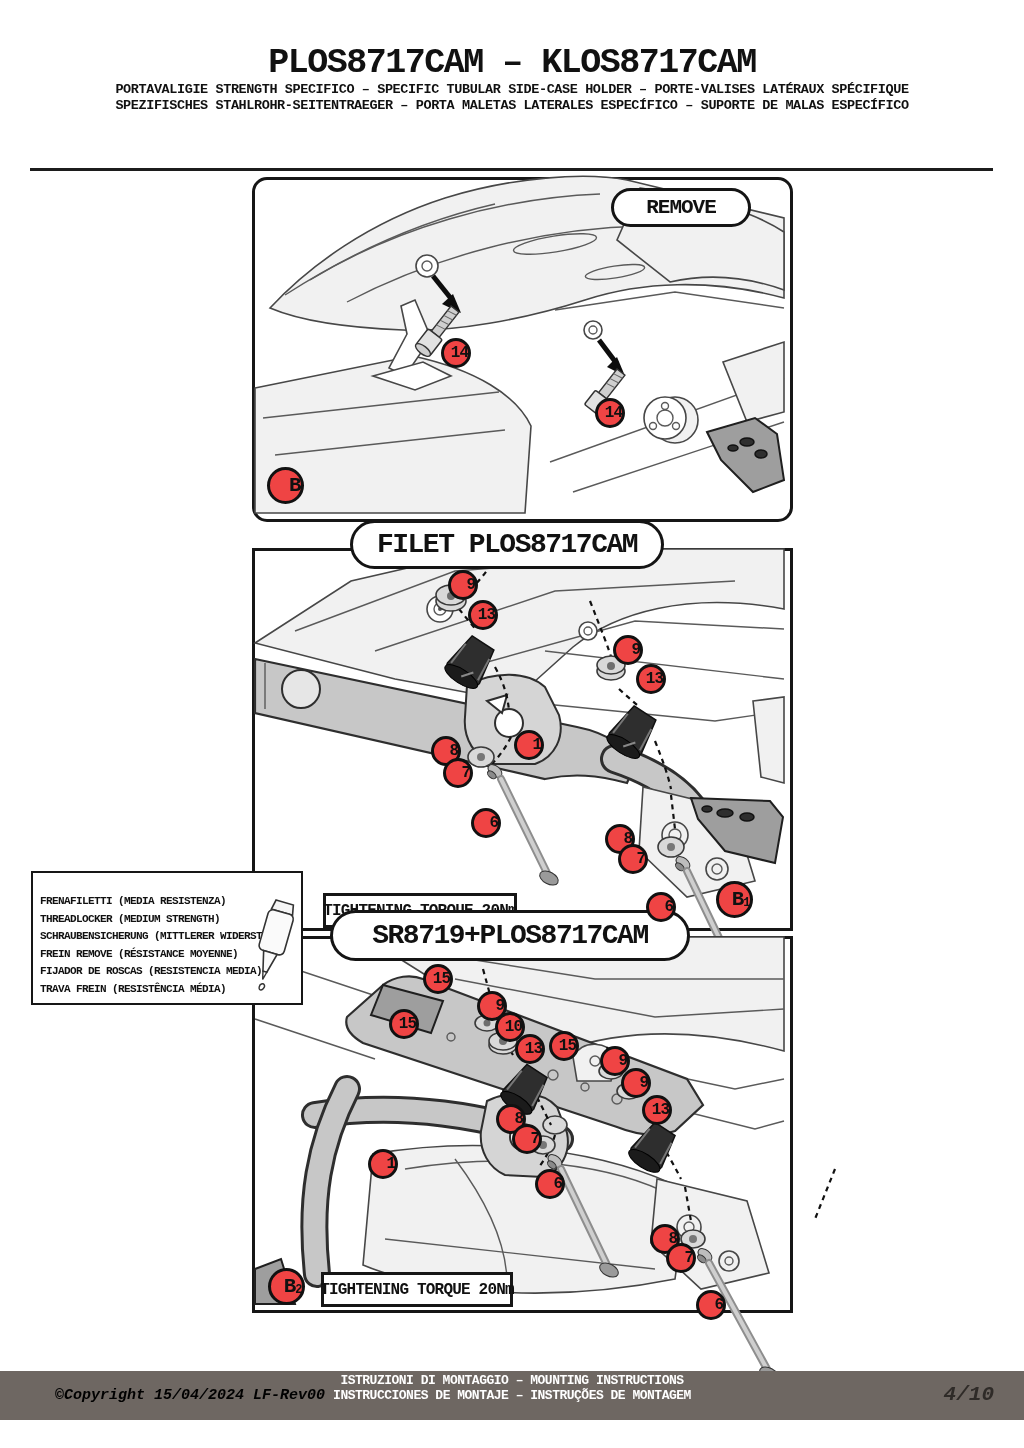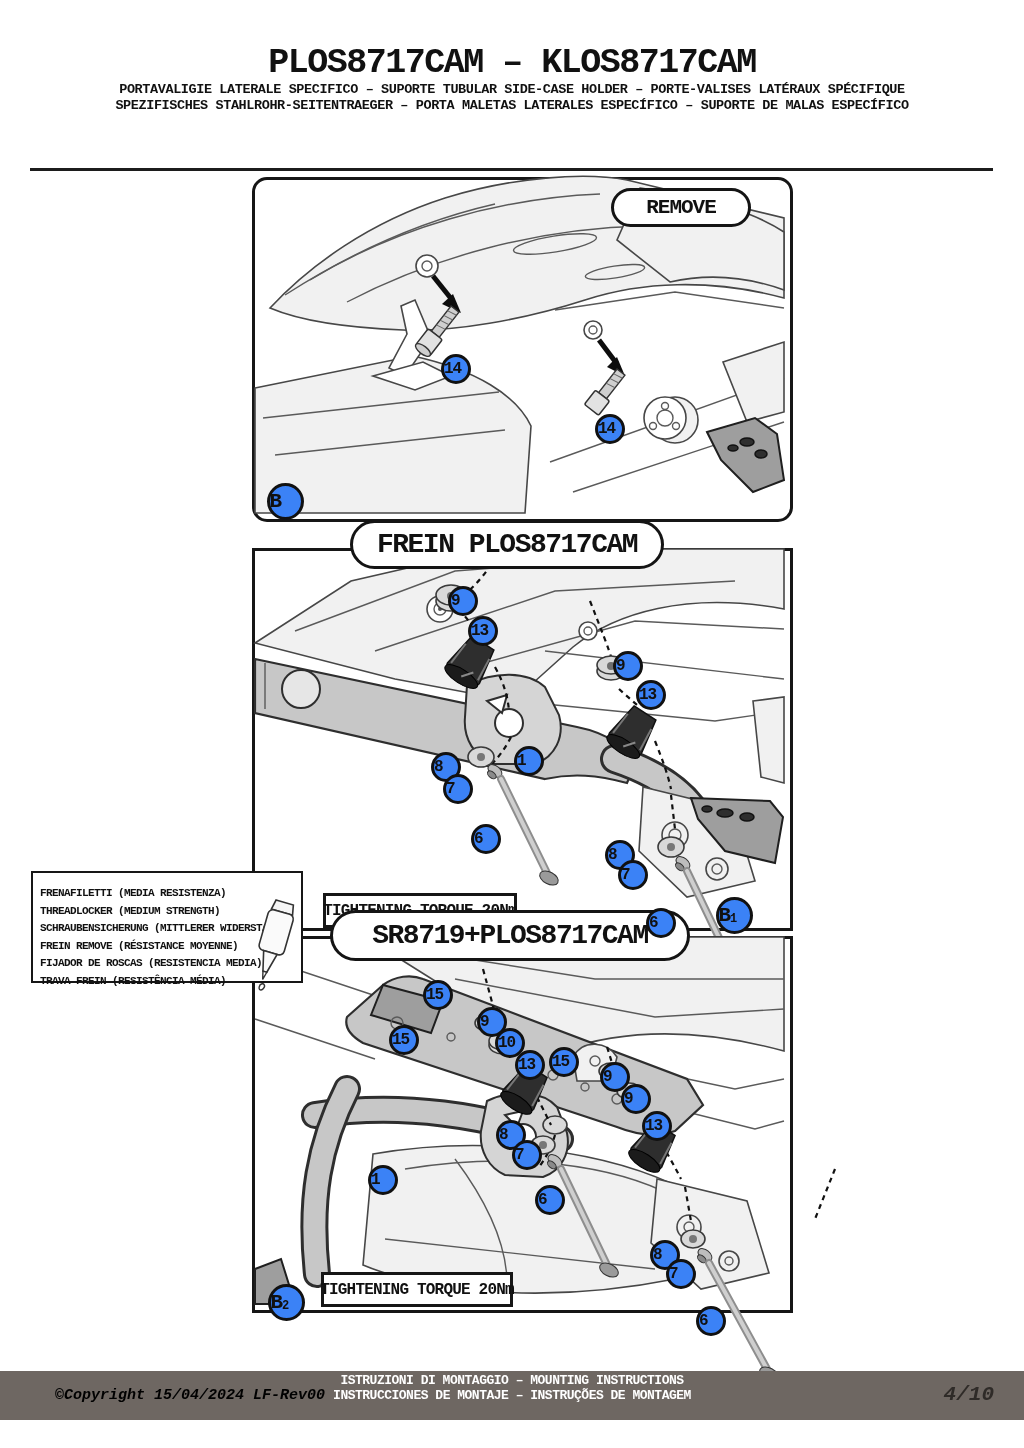--- a/index.html
+++ b/index.html
@@ -15,29 +15,29 @@
   .panel svg{position:absolute;left:0;top:0;overflow:visible;}
   .pill{position:absolute;background:#fff;border:3.5px solid #141414;border-radius:26px;
         display:flex;align-items:center;justify-content:center;z-index:7;
         font-weight:bold;letter-spacing:-1.5px;white-space:nowrap;}
   .pill.big{font-size:28px;}
   .pill.small{font-size:21px;letter-spacing:-1px;}
   .torque{position:absolute;background:#fff;border:3px solid #161616;z-index:6;
           font-size:16px;font-weight:bold;letter-spacing:-0.8px;
           display:flex;align-items:center;justify-content:center;white-space:nowrap;}
   
-  .callout{position:absolute;box-sizing:border-box;width:30px;height:30px;background:#3b82f6;
+  .callout{position:absolute;box-sizing:border-box;width:30px;height:30px;background:#ef4444;
            border:3.2px solid #111;border-radius:50%;z-index:8;
-           display:flex;align-items:center;justify-content:flex-start;
-           font-size:16px;font-weight:bold;letter-spacing:-1px;margin-top:16px;}
+           display:flex;align-items:center;justify-content:flex-end;
+           font-size:16px;font-weight:bold;letter-spacing:-1px;}
   .callout.big{width:37px;height:37px;font-size:21px;}
   .callout .sub{font-size:12px;margin-top:8px;margin-left:0px;}
   
-  .note{position:absolute;left:31px;top:871px;width:272px;height:112px;background:#fff;
-        border:2.5px solid #161616;box-sizing:border-box;z-index:9;padding:12px 0 0 7px;}
+  .note{position:absolute;left:31px;top:871px;width:272px;height:134px;background:#fff;
+        border:2.5px solid #161616;box-sizing:border-box;z-index:9;padding:20px 0 0 7px;}
   .note-line{font-size:11px;font-weight:bold;letter-spacing:-0.6px;line-height:17.5px;white-space:nowrap;}
   .note-icon{position:absolute;right:4px;top:24px;}
   
   .footer{position:absolute;left:0;top:1371px;width:1024px;height:49px;background:#6e6762;
           z-index:10;}
   .foot-copy{position:absolute;left:55px;top:16px;font-size:15px;font-style:italic;
              font-weight:bold;color:#000000;letter-spacing:0;}
   .foot-center{position:absolute;left:0;top:3px;width:100%;text-align:center;color:#ffffff;
                font-size:13px;font-weight:bold;letter-spacing:-0.5px;line-height:14.5px;}
   .foot-page{position:absolute;right:30px;top:12px;font-size:21px;font-style:italic;
@@ -56,21 +56,21 @@
   .washer{fill:#d9d9d9;stroke:#3a3a3a;stroke-width:1.6;}
   .arrow{fill:#0d0d0d;}
 </style>
 </head>
 <body>
 
 <div class="page">
 
   <div class="hdr">
     <div class="hdr-title">PLOS8717CAM – KLOS8717CAM</div>
-    <div class="hdr-sub">PORTAVALIGIE LATERALE SPECIFICO  –  SUPORTE TUBULAR SIDE-CASE HOLDER  – PORTE-VALISES LATÉRAUX SPÉCIFIQUE</div>
+    <div class="hdr-sub">PORTAVALIGIE STRENGTH SPECIFICO  –  SPECIFIC TUBULAR SIDE-CASE HOLDER  – PORTE-VALISES LATÉRAUX SPÉCIFIQUE</div>
     <div class="hdr-sub">SPEZIFISCHES STAHLROHR-SEITENTRAEGER – PORTA MALETAS LATERALES ESPECÍFICO – SUPORTE DE MALAS ESPECÍFICO</div>
   </div>
   <div class="rule"></div>
 
   <div class="panel" style="left:252px;top:177px;width:535px;height:339px;border-radius:15px;">
     <svg width="529" height="333" viewBox="0 0 529 333">
 
       <path class="bw" d="M15,128 C55,85 115,42 190,18 C258,-3 330,-8 372,0 L529,38 L529,118 C455,98 385,102 330,120 C268,140 198,152 148,150 C98,148 48,142 15,128 Z"></path>
       <path class="ln" d="M55,100 C140,48 245,18 345,14"></path>
       <path class="ln" d="M92,122 C180,76 285,48 390,46"></path>
@@ -233,21 +233,21 @@
         </g>
 
       <line class="rodline" x1="246" y1="228" x2="292" y2="322"></line>
       <line class="rodcore" x1="246" y1="228" x2="292" y2="322"></line>
       <ellipse cx="294" cy="327" rx="10" ry="6" fill="#9a9a9a" stroke="#333" transform="rotate(28 294 327)"></ellipse>
       <line class="rodline" x1="432" y1="320" x2="478" y2="416"></line>
       <line class="rodcore" x1="432" y1="320" x2="478" y2="416"></line>
       <ellipse cx="480" cy="421" rx="10" ry="6" fill="#9a9a9a" stroke="#333" transform="rotate(28 480 421)"></ellipse>
     </svg>
     <div class="pill big" style="left:95px;top:-31px;width:308px;height:43px;">
-      <span>FREIN PLOS8717CAM</span>
+      <span>FILET PLOS8717CAM</span>
     </div>
     <div class="torque" style="left:68px;top:342px;width:188px;height:29px;">
       <span>TIGHTENING TORQUE 20Nm</span>
     </div>
     <div>
         <div class="callout" style="left: 193px; top: 19px;">
           <span>9</span>
         </div>
         <div class="callout" style="left: 213px; top: 49px;">
           <span>13</span>

